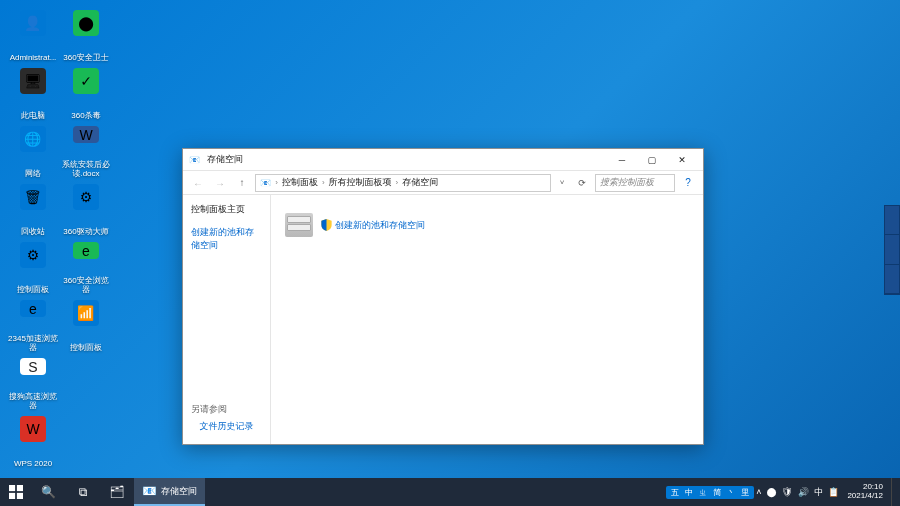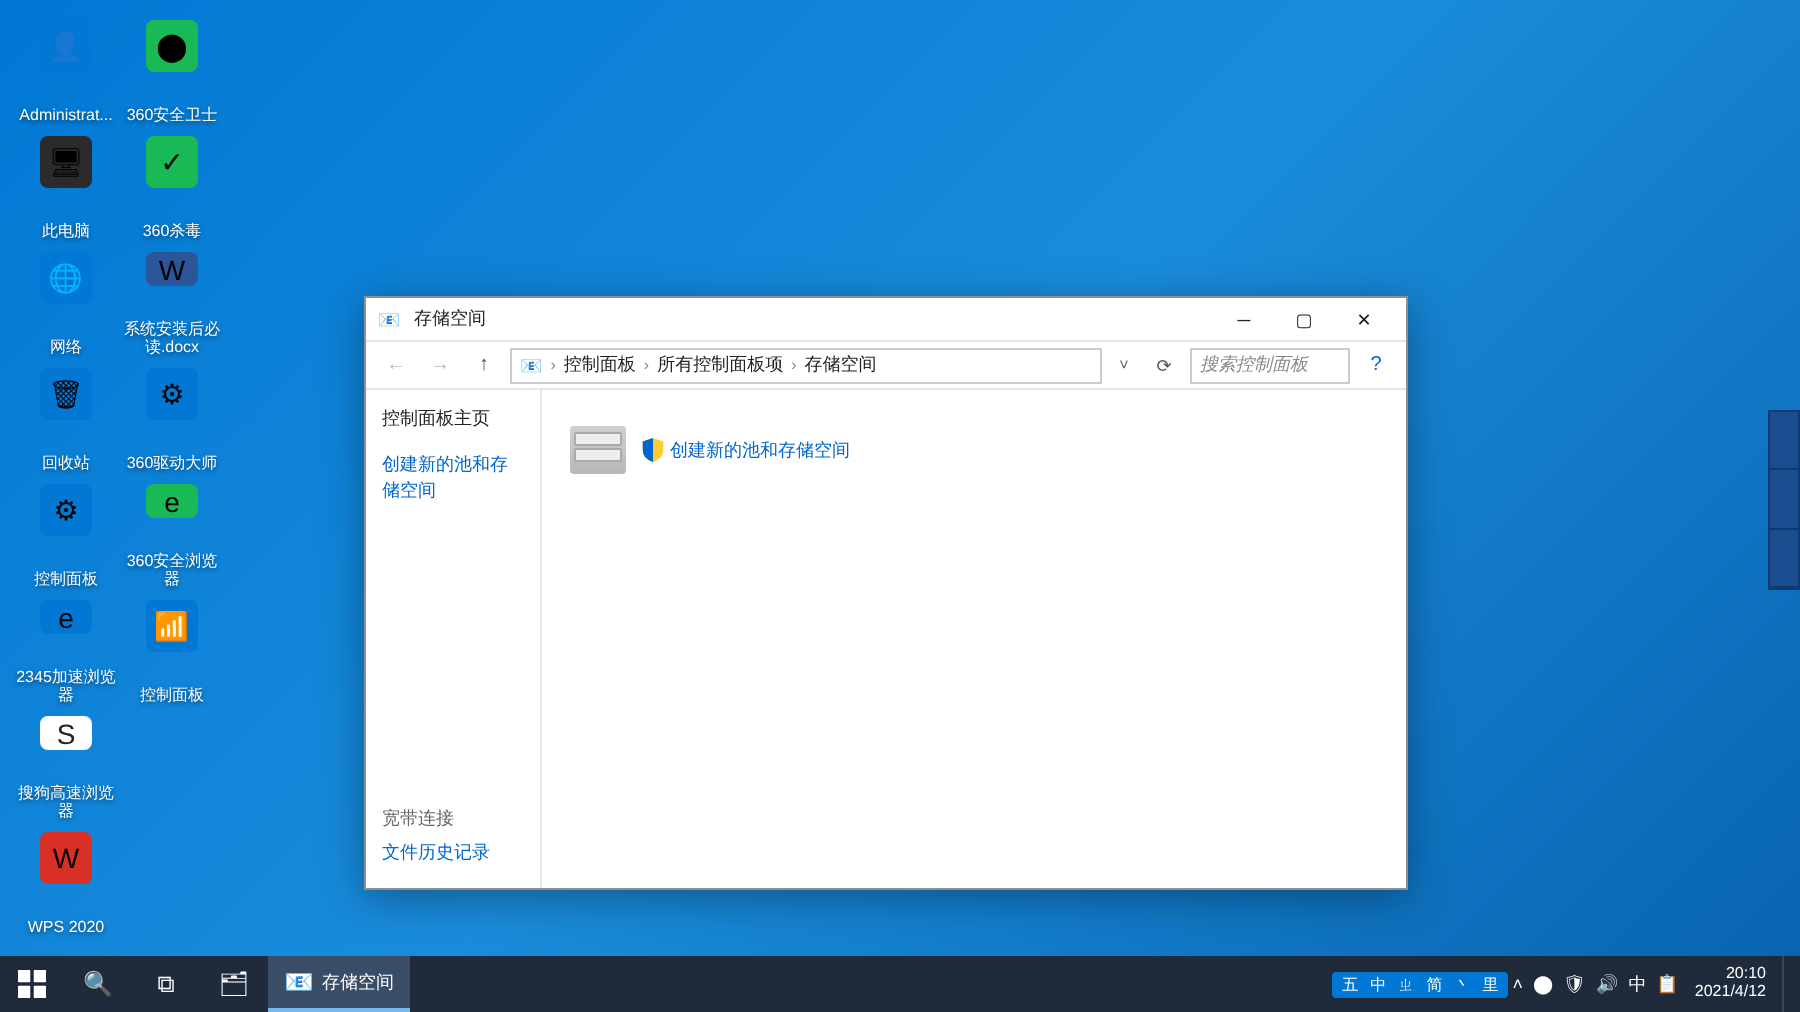--- a/index.html
+++ b/index.html
@@ -44,21 +44,21 @@
 .refresh { width: 18px; display: flex; align-items: center; justify-content: center; color: #555; }
 .search { width: 80px; border: 1px solid #ccc; height: 18px; padding: 0 4px; font-size: 9px; color: #888; display: flex; align-items: center; font-style: italic; }
 .help { width: 18px; display: flex; align-items: center; justify-content: center; color: #0066cc; font-size: 10px; }
 
 .body { flex: 1; display: flex; }
 .sidebar { width: 88px; border-right: 1px solid #e5e5e5; padding: 8px 8px; display: flex; flex-direction: column; }
 .sidebar .home { font-size: 9px; margin-bottom: 10px; cursor: pointer; }
 .sidebar .act { color: #0066cc; font-size: 9px; cursor: pointer; line-height: 1.4; }
 .sidebar .spacer { flex: 1; }
 .sidebar .rel-h { font-size: 9px; color: #666; margin-bottom: 4px; }
-.sidebar .rel { color: #0066cc; font-size: 9px; cursor: pointer; margin-bottom: 3px; }
+.sidebar .rel { color: #0066cc; font-size: 9px; cursor: pointer; margin-bottom: 3px; text-align: center; }
 
 .content { flex: 1; padding: 8px 14px; }
 .content h1 { color: #006c42; font-size: 11px; font-weight: normal; margin-bottom: 5px; }
 .content .desc { font-size: 9px; color: #333; line-height: 1.5; }
 .content .row { display: flex; align-items: center; gap: 8px; margin-top: 10px; }
 .content .drives { width: 28px; height: 24px; background: linear-gradient(#d0d0d0, #b8b8b8); border-radius: 2px; position: relative; }
 .content .drives::before, .content .drives::after { content: ''; position: absolute; left: 2px; right: 2px; height: 5px; background: #eee; border: 1px solid #aaa; border-radius: 1px; }
 .content .drives::before { top: 3px; }
 .content .drives::after { top: 11px; }
 .content .shield { width: 11px; height: 12px; display: inline-block; vertical-align: middle; margin-right: 3px; }
@@ -181,21 +181,21 @@
     <div class="addr-drop">˅</div>
     <div class="refresh">⟳</div>
     <div class="search">搜索控制面板</div>
     <div class="help">?</div>
   </div>
   <div class="body">
     <div class="sidebar">
       <div class="home">控制面板主页</div>
       <div class="act">创建新的池和存储空间</div>
       <div class="spacer"></div>
-      <div class="rel-h">宽带连接</div>
+      <div class="rel-h">另请参阅</div>
       <div class="rel">文件历史记录</div>
     </div>
     <div class="content">
       <div class="row">
         <div class="drives"></div>
         <div>
           <svg class="shield" viewBox="0 0 12 14">
               <path d="M6 0 L12 2 L12 7 Q12 12 6 14 Q0 12 0 7 L0 2 Z" fill="#fc3"></path>
               <path d="M6 0 L6 14 Q0 12 0 7 L0 2 Z" fill="#06c"></path>
             </svg><span class="link">创建新的池和存储空间</span>

